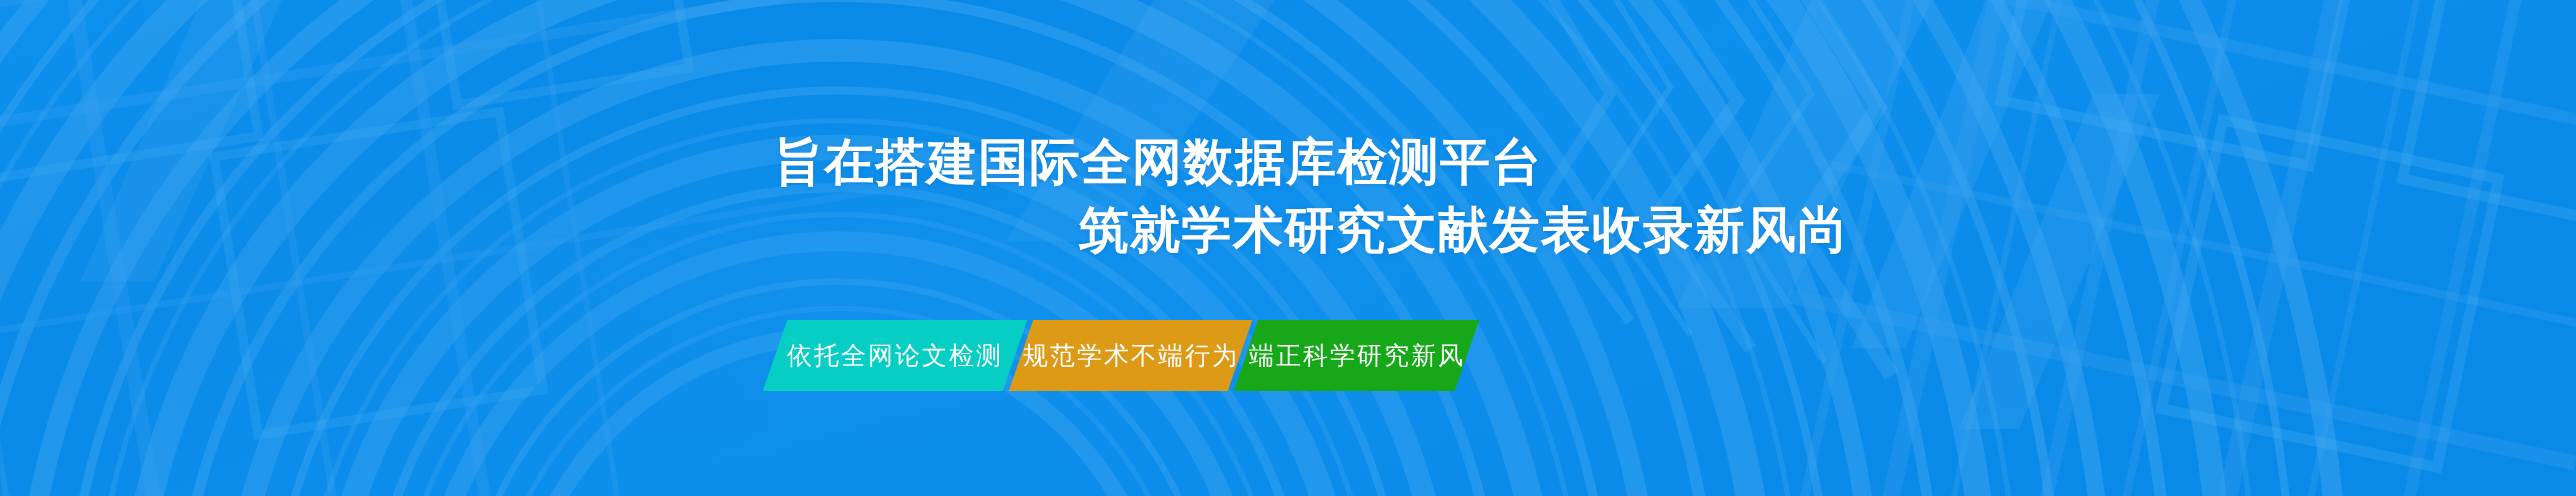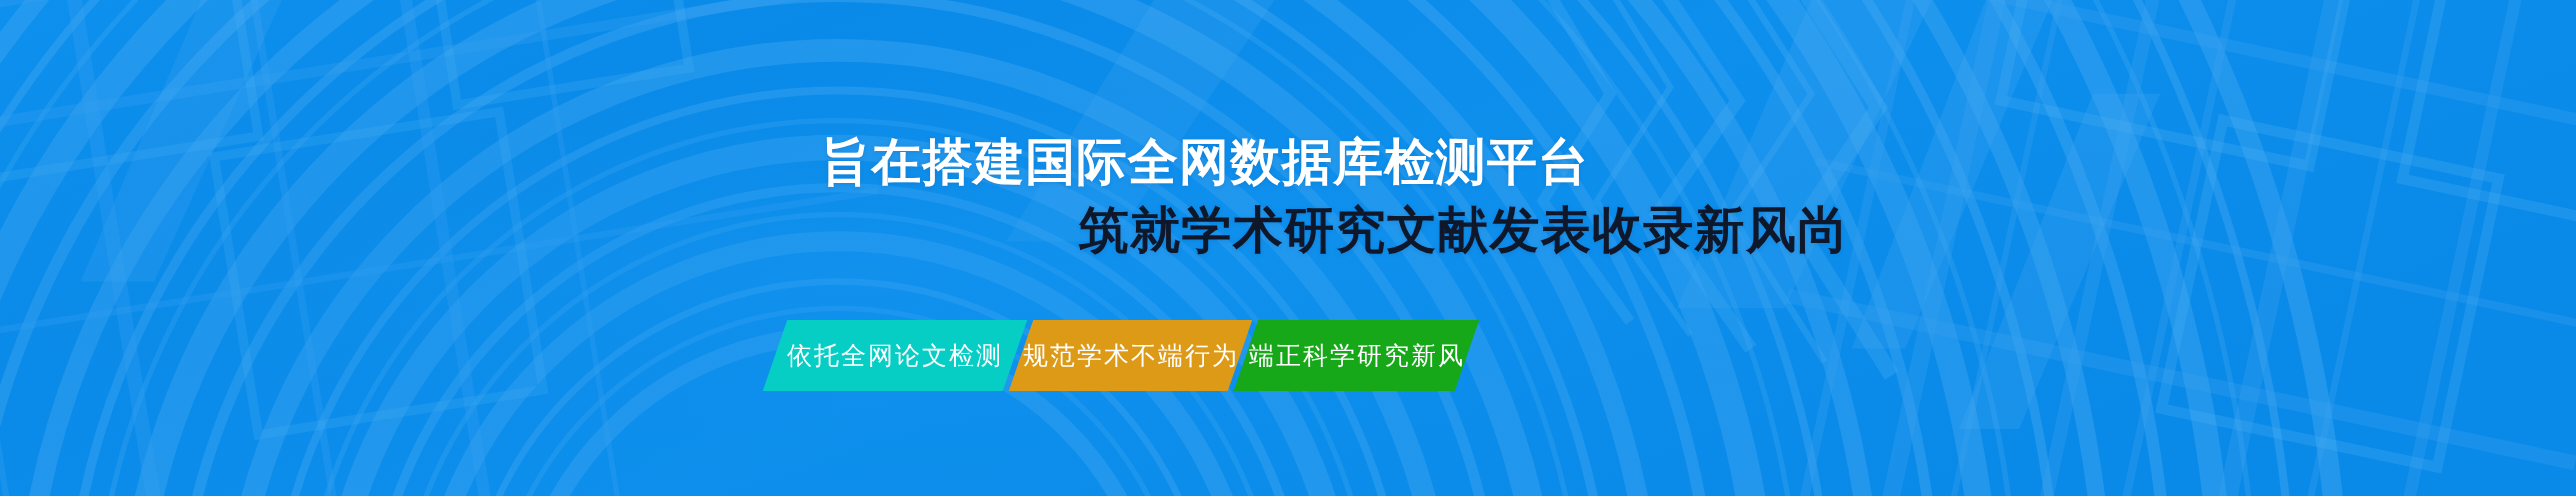--- a/index.html
+++ b/index.html
@@ -205,22 +205,22 @@
         <radialGradient id="glow" cx="0.33" cy="0.55" r="0.55">
           <stop offset="0%" stop-color="#1b97f0" stop-opacity="0.35"></stop>
           <stop offset="100%" stop-color="#0a8ae8" stop-opacity="0"></stop>
         </radialGradient>
       </defs>
       <rect x="0" y="0" width="3840" height="740" fill="url(#glow)"></rect>
     </svg>
   </div>
 
   <div id="headline">
-    <div id="headline-line-1" class="headline-line" style="color: rgb(255, 255, 255); margin-left: 47px;">旨在搭建国际全网数据库检测平台</div>
-    <div id="headline-line-2" class="headline-line" style="color: #0f172a;">筑就学术研究文献发表收录新风尚</div>
+    <div id="headline-line-1" class="headline-line" style="color: rgb(255, 255, 255);">旨在搭建国际全网数据库检测平台</div>
+    <div id="headline-line-2" class="headline-line" style="color: #ffffff;">筑就学术研究文献发表收录新风尚</div>
   </div>
 
   <div id="tag-strip">
     <div id="tag-0" class="tag" style="background: rgb(6, 206, 196);">
       <span class="tag-label">依托全网论文检测</span>
     </div>
     <div id="tag-1" class="tag" style="background: rgb(221, 154, 22);">
       <span class="tag-label">规范学术不端行为</span>
     </div>
     <div id="tag-2" class="tag" style="background: rgb(22, 168, 24);">

